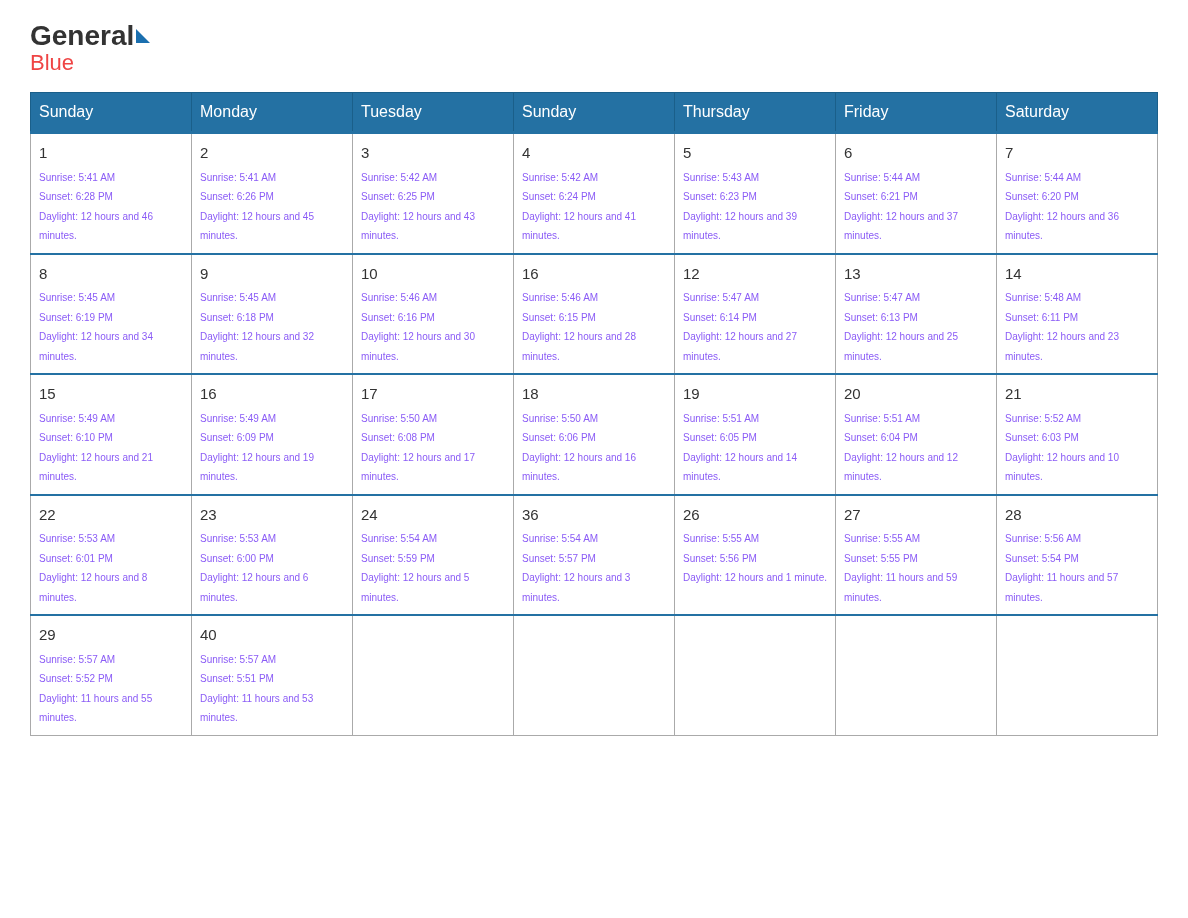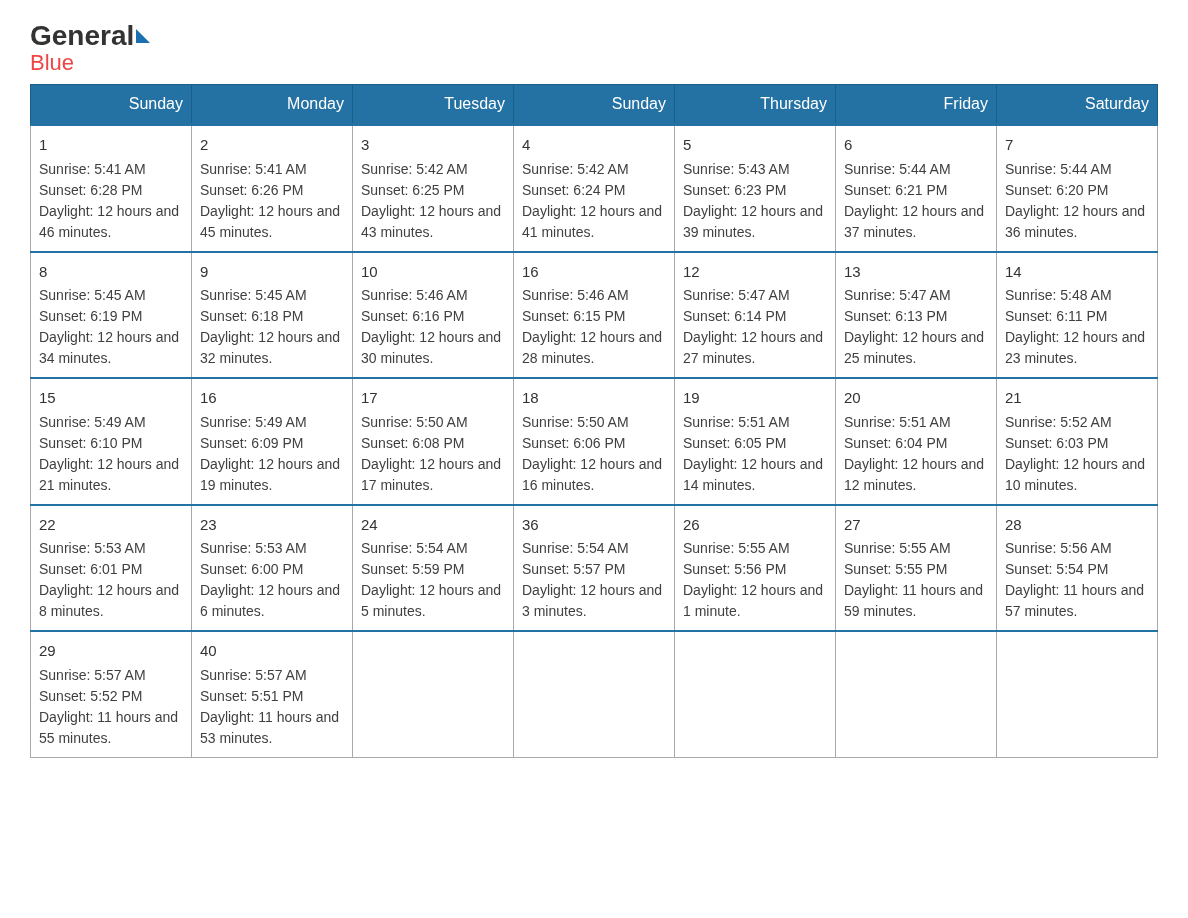--- a/index.html
+++ b/index.html
@@ -6,21 +6,21 @@
     body {
       font-family: Arial, sans-serif;
       background: #fff;
       padding: 20px 30px;
       color: #333;
     }
     .header {
       display: flex;
       justify-content: space-between;
       align-items: flex-start;
-      margin-bottom: 8px;
+      margin-bottom: 16px;
     }
     .logo {
       display: flex;
       flex-direction: column;
     }
     .logo-text {
       display: flex;
       align-items: center;
       font-size: 28px;
       font-weight: bold;
@@ -56,21 +56,21 @@
     }
     .calendar {
       width: 100%;
       border-collapse: collapse;
       table-layout: fixed;
     }
     .calendar th {
       background-color: #2471a3;
       color: #fff;
       padding: 10px 8px;
-      text-align: right;
+      text-align: left;
       font-size: 16px;
       font-weight: normal;
       border: 1px solid #1a5f8a;
     }
     .calendar td {
       border: 1px solid #aaa;
       vertical-align: top;
       padding: 8px;
       font-size: 13px;
       line-height: 1.5;
@@ -82,22 +82,22 @@
     .calendar tr td {
       border-top: 2px solid #2471a3;
     }
     .day-num {
       font-size: 15px;
       font-weight: normal;
       display: block;
       margin-bottom: 2px;
     }
     .day-info {
-      font-size: 14px;
-      color: #404040;
+      font-size: 10px;
+      color: #8b5cf6;
     }
     .empty-cell {
       background: #fff;
     }
   </style>
 </head>
 <body>
 
 <div class="header">
   <div class="logo">

